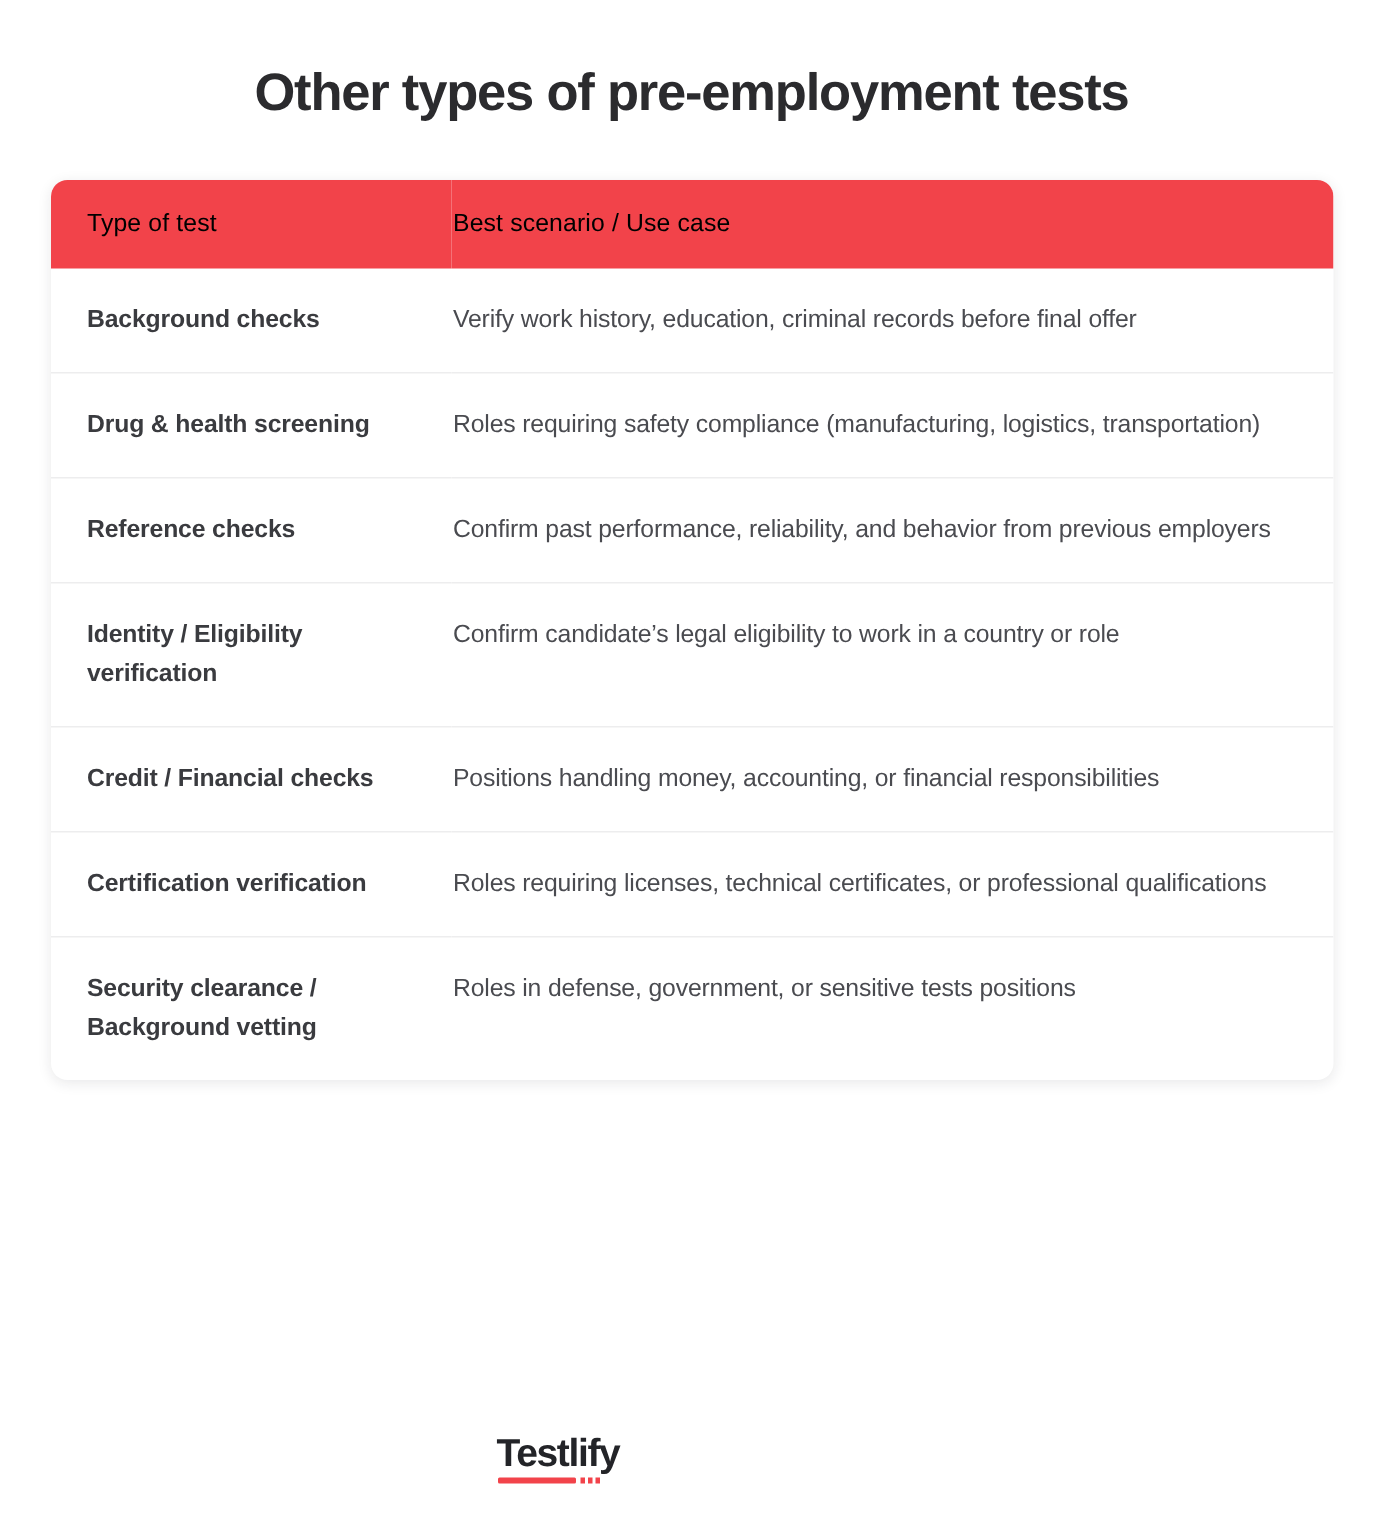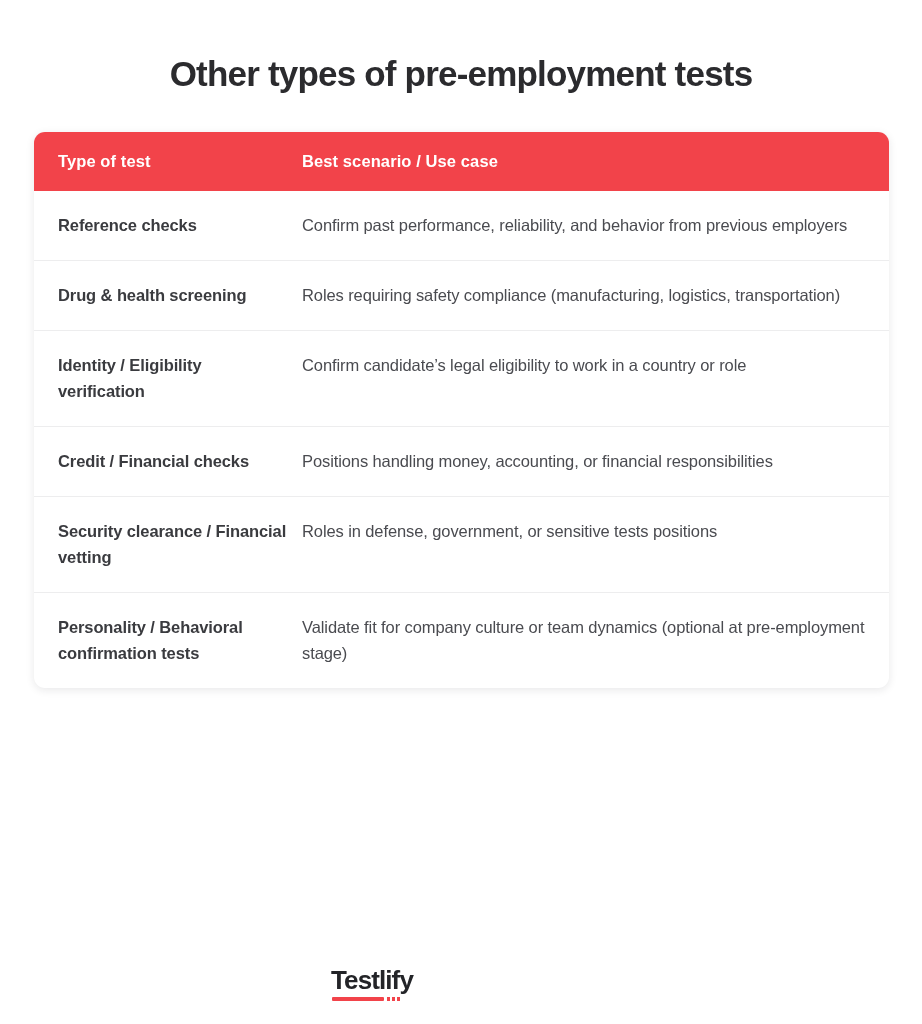--- a/index.html
+++ b/index.html
@@ -17,21 +17,21 @@
 
   .page {
     position: relative;
     width: 922px;
     height: 1024px;
     box-sizing: border-box;
   }
 
   
   .page-title {
-    margin: 16px;
+    margin: 4px;
     padding: 36px 40px 0 40px;
     text-align: center;
     font-size: 35px;
     line-height: 44px;
     font-weight: 700;
     letter-spacing: -0.8px;
     color: #2b2b2e;
   }
 
   
@@ -56,22 +56,22 @@
   .table-grid col.col-case { width: 588px; }
 
   
   thead tr {
     background: #F2434A;
   }
   thead th {
     text-align: left;
     font-size: 16.5px;
     line-height: 22px;
-    font-weight: 700;
-    color: #ffffff;
+    font-weight: 400;
+    color: #000000;
     padding: 18px 20px 19px 0;
     vertical-align: middle;
     letter-spacing: 0.1px;
   }
   thead th.th-type { padding-left: 24px; }
   thead th.th-case { padding-left: 1px; margin-left: 32px; }
 
   
   tbody tr {
     border-top: 1px solid #ededee;
@@ -163,42 +163,46 @@
         <col class="col-case">
       </colgroup>
       <thead>
         <tr>
           <th class="th-type">Type of test</th>
           <th class="th-case">Best scenario / Use case</th>
         </tr>
       </thead>
       <tbody>
         <tr>
+          <td class="cell-type">Background checks</td>
+          <td class="cell-case">Verify work history, education, criminal records before final offer</td>
+        </tr>
+        <tr>
+          <td class="cell-type">Drug &amp; health screening</td>
+          <td class="cell-case">Roles requiring safety compliance (manufacturing, logistics, transportation)</td>
+        </tr>
+        <tr>
           <td class="cell-type">Reference checks</td>
           <td class="cell-case">Confirm past performance, reliability, and behavior from previous employers</td>
         </tr>
         <tr>
-          <td class="cell-type">Drug &amp; health screening</td>
-          <td class="cell-case">Roles requiring safety compliance (manufacturing, logistics, transportation)</td>
-        </tr>
-        <tr>
           <td class="cell-type">Identity / Eligibility verification</td>
           <td class="cell-case">Confirm candidate’s legal eligibility to work in a country or role</td>
         </tr>
         <tr>
           <td class="cell-type">Credit / Financial checks</td>
           <td class="cell-case">Positions handling money, accounting, or financial responsibilities</td>
         </tr>
         <tr>
-          <td class="cell-type">Security clearance / Financial vetting</td>
+          <td class="cell-type">Certification verification</td>
+          <td class="cell-case">Roles requiring licenses, technical certificates, or professional qualifications</td>
+        </tr>
+        <tr>
+          <td class="cell-type">Security clearance / Background vetting</td>
           <td class="cell-case">Roles in defense, government, or sensitive tests positions</td>
-        </tr>
-        <tr>
-          <td class="cell-type">Personality / Behavioral confirmation tests</td>
-          <td class="cell-case">Validate fit for company culture or team dynamics (optional at pre-employment stage)</td>
         </tr>
       </tbody>
     </table>
   </div>
 
   <div class="footer">
     <div class="logo">
       <span class="logo-text">Testlify</span>
       <span class="logo-underline"></span>
       <span class="logo-dots">

